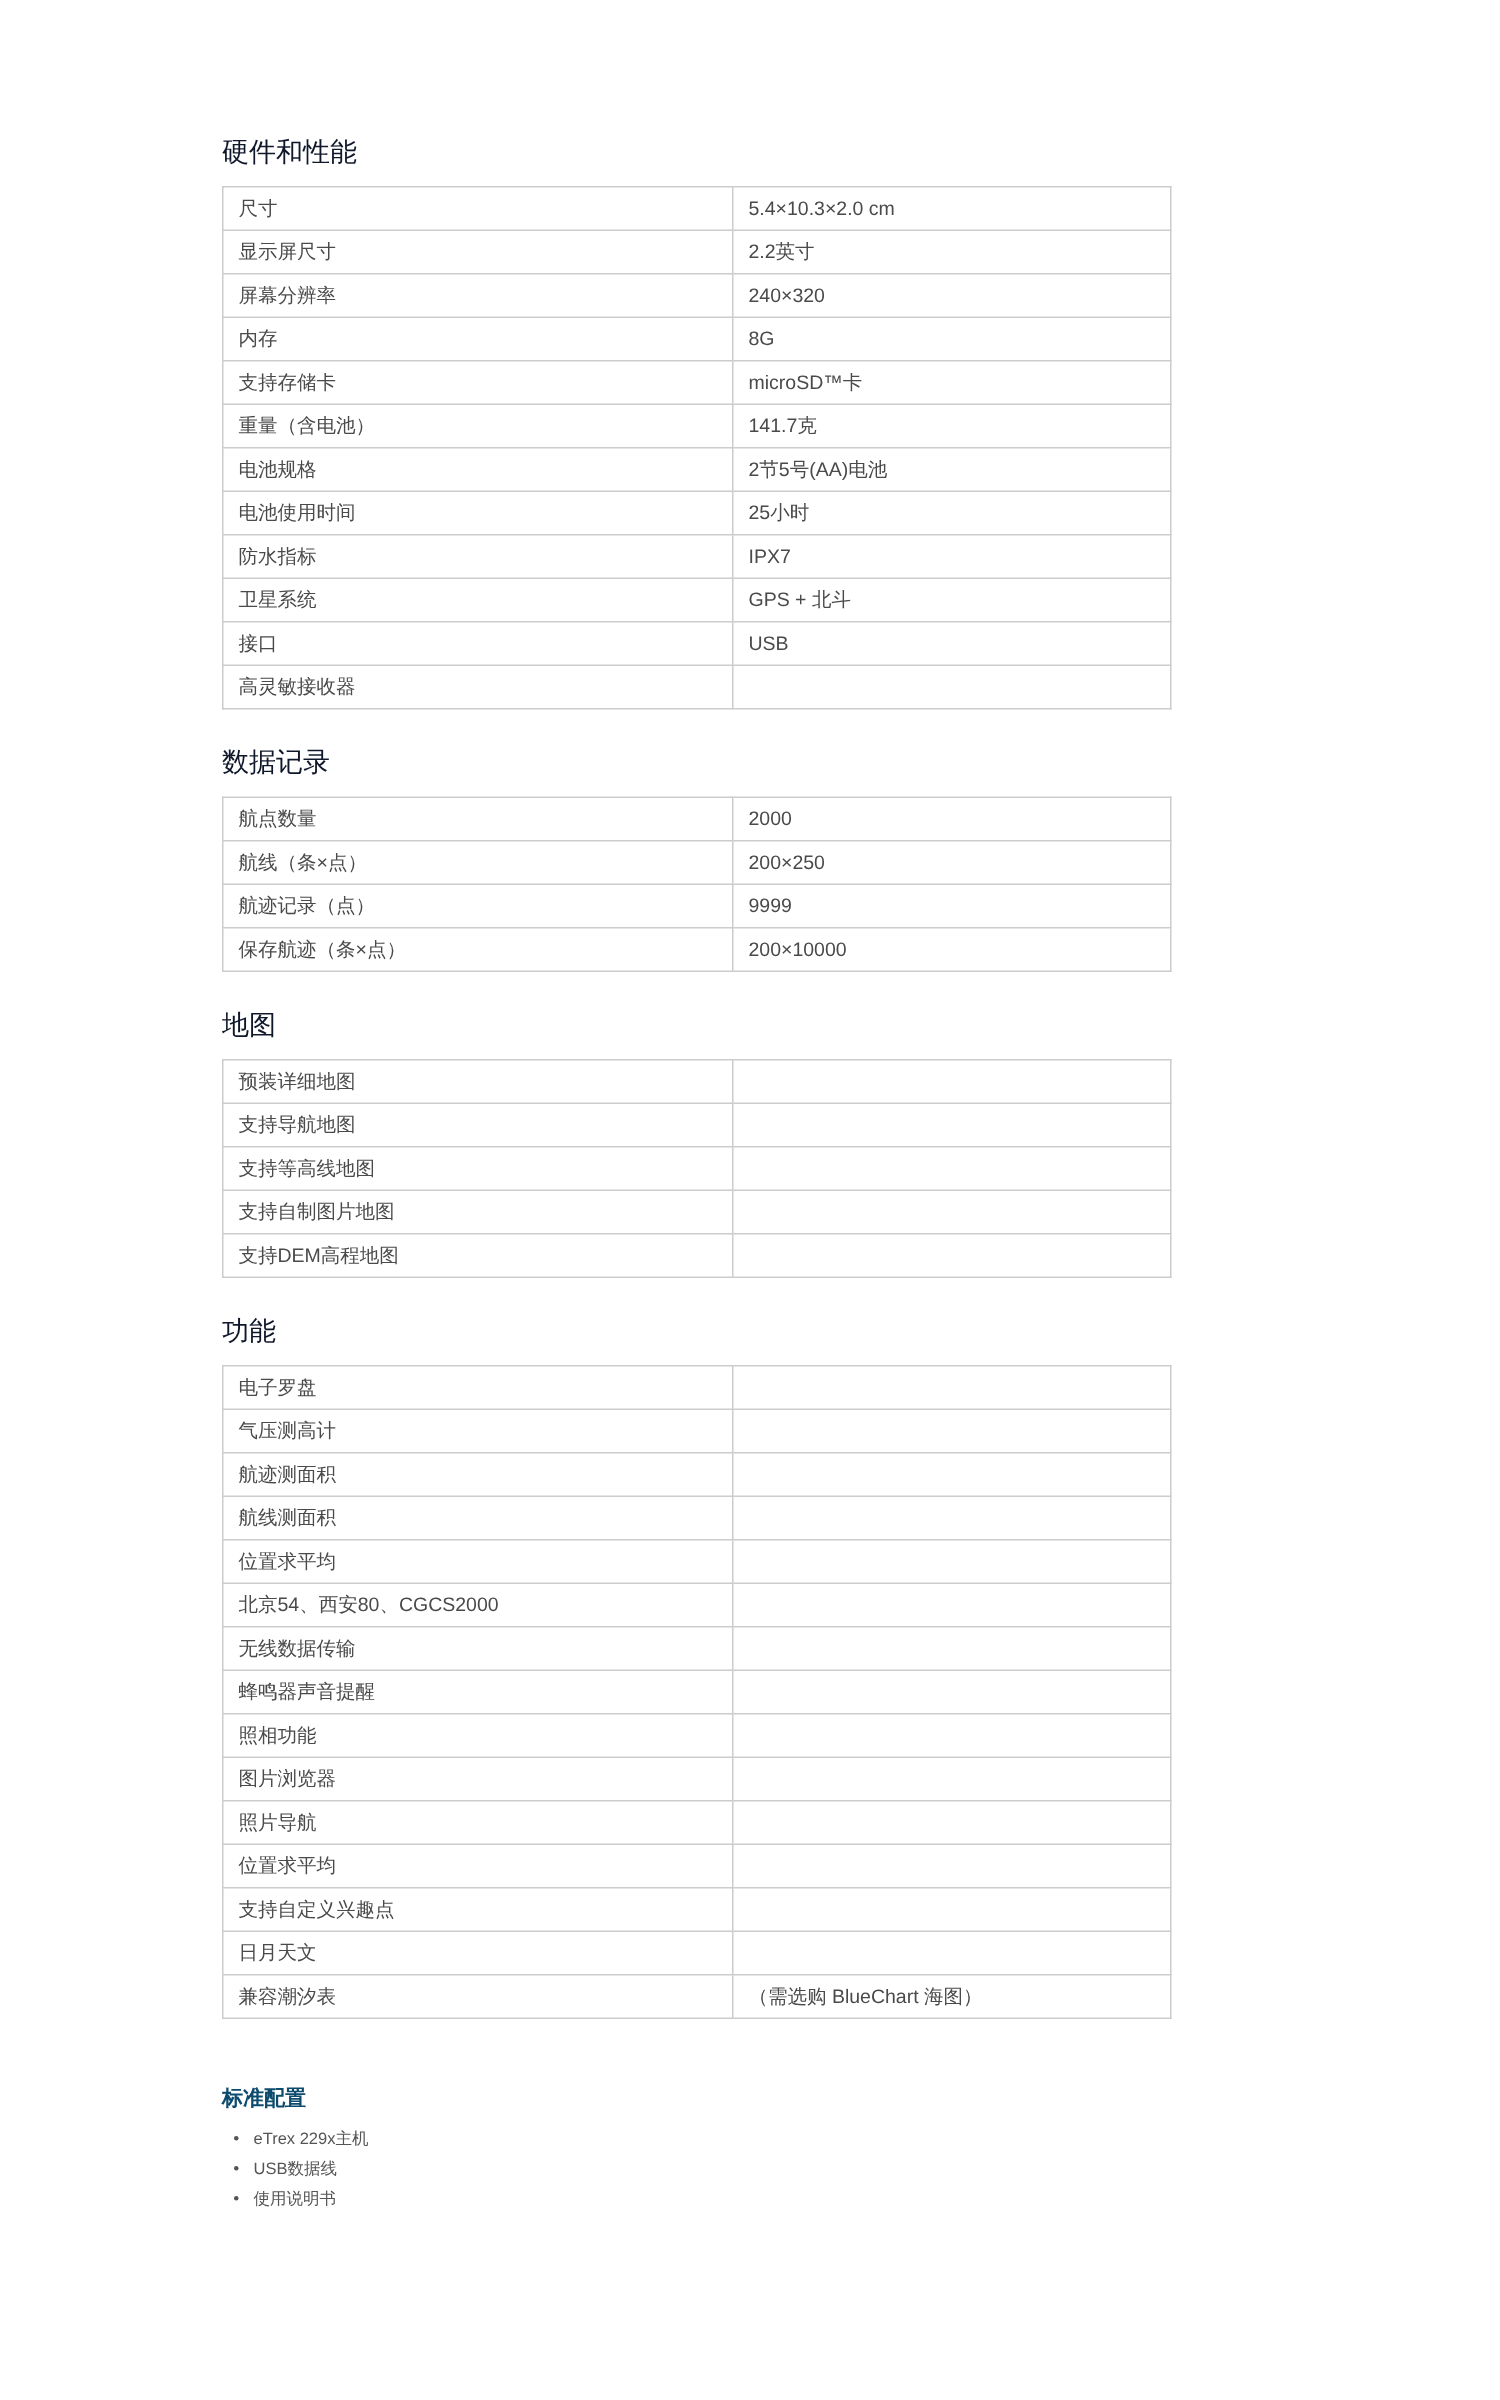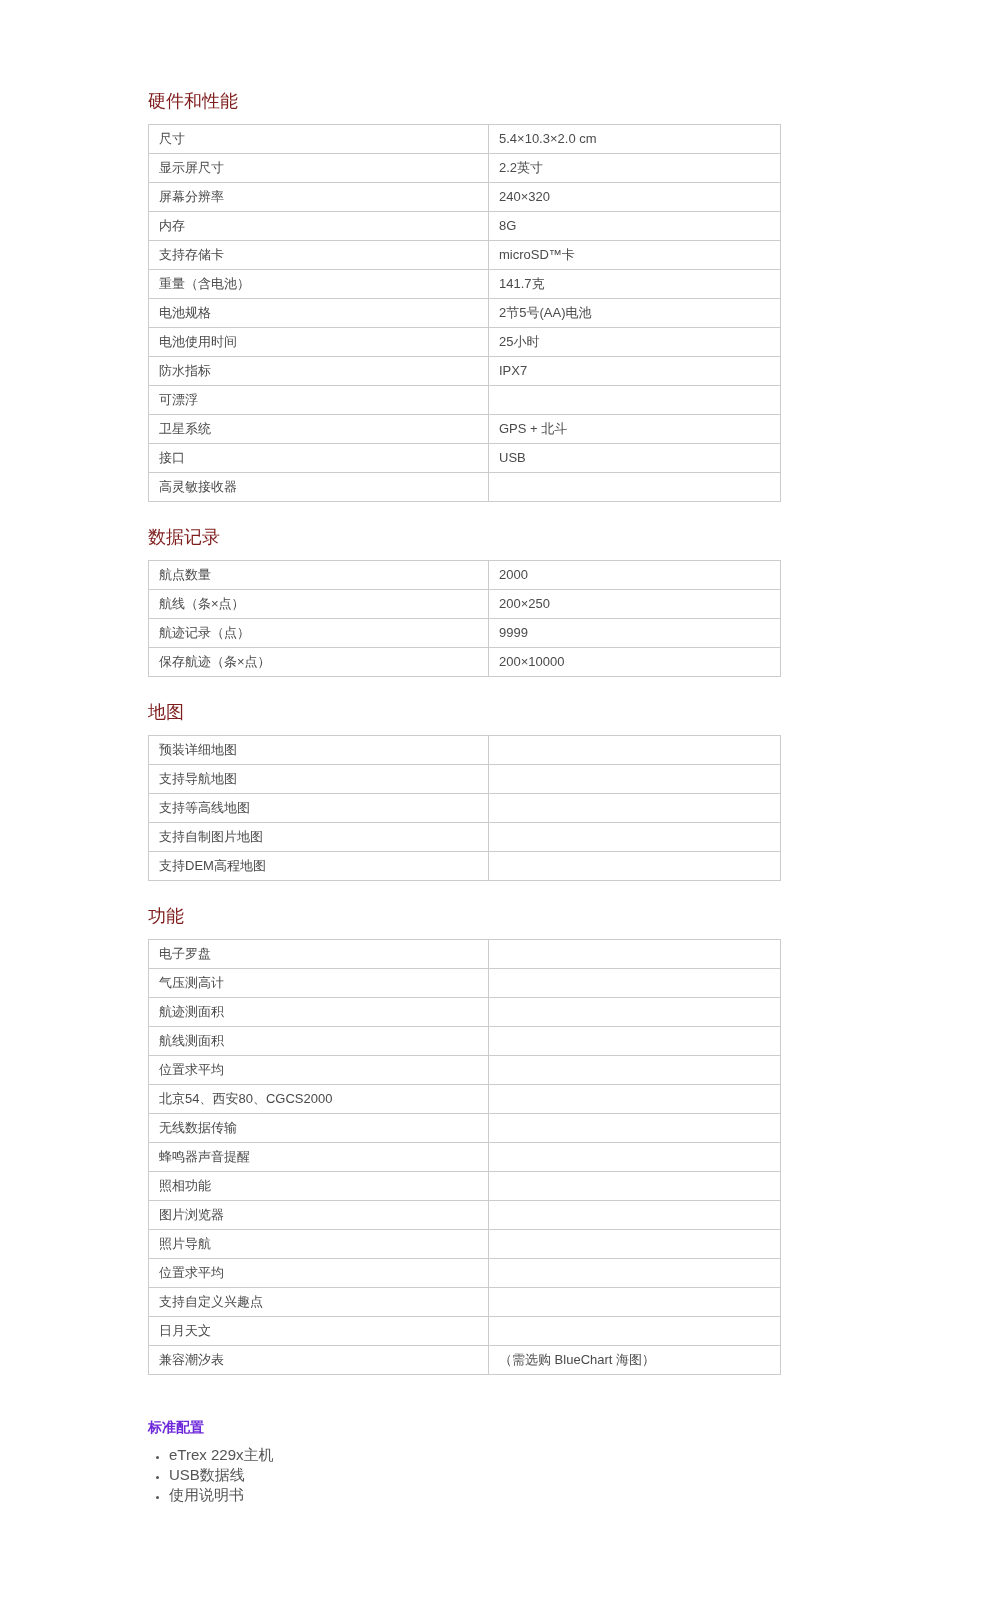--- a/index.html
+++ b/index.html
@@ -14,21 +14,21 @@
     -webkit-font-smoothing: antialiased;
   }
   .page {
     width: 633px;
     margin-left: 148px;
     padding-top: 88px;
   }
   .section h2.section-title {
     font-size: 18px;
     font-weight: 400;
-    color: #7f1d1d;
+    color: #0f172a;
     line-height: 27px;
     margin: 22px 0 9px 0;
   }
   .section.first h2.section-title {
     margin-top: 0;
   }
   table.spec-table {
     width: 100%;
     border-collapse: collapse;
     table-layout: fixed;
@@ -45,31 +45,31 @@
   }
   table.spec-table td.label-cell {
     width: 317px;
   }
   .config {
     margin-top: 44px;
   }
   .config h3.config-title {
     font-size: 14px;
     font-weight: 700;
-    color: #6d28d9;
+    color: #0c4a6e;
     line-height: 16px;
     margin: 0;
   }
   .config ul.config-list {
     margin: 10px 0 0 0;
     padding-left: 21px;
     list-style: disc;
   }
   .config ul.config-list li {
-    font-size: 15px;
+    font-size: 11px;
     line-height: 20px;
     color: #555555;
   }
   .config ul.config-list li::marker {
     color: #555555;
     font-size: 11px;
   }
 </style>
 </head>
 <body>
@@ -108,24 +108,20 @@
             <td class="label-cell">电池规格</td>
             <td class="value-cell">2节5号(AA)电池</td>
           </tr>
           <tr>
             <td class="label-cell">电池使用时间</td>
             <td class="value-cell">25小时</td>
           </tr>
           <tr>
             <td class="label-cell">防水指标</td>
             <td class="value-cell">IPX7</td>
-          </tr>
-          <tr>
-            <td class="label-cell">可漂浮</td>
-            <td class="value-cell"></td>
           </tr>
           <tr>
             <td class="label-cell">卫星系统</td>
             <td class="value-cell">GPS + 北斗</td>
           </tr>
           <tr>
             <td class="label-cell">接口</td>
             <td class="value-cell">USB</td>
           </tr>
           <tr>

